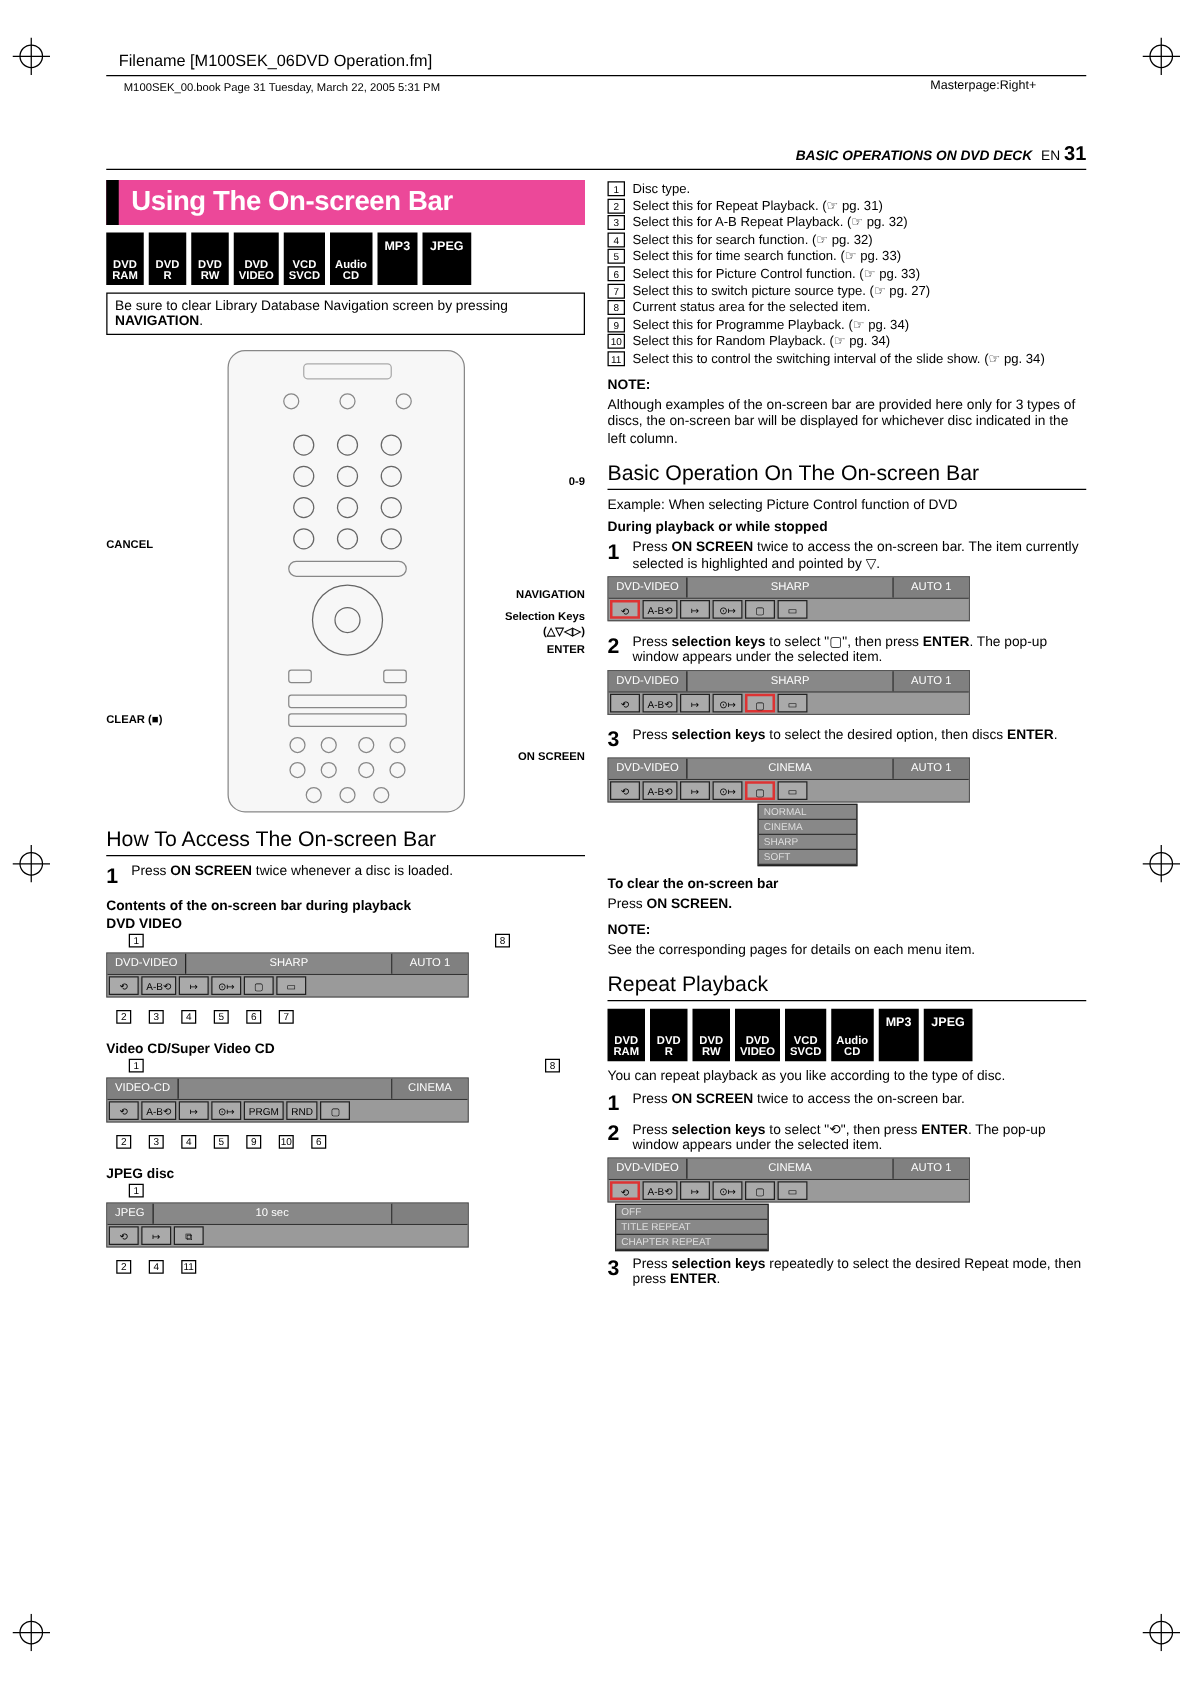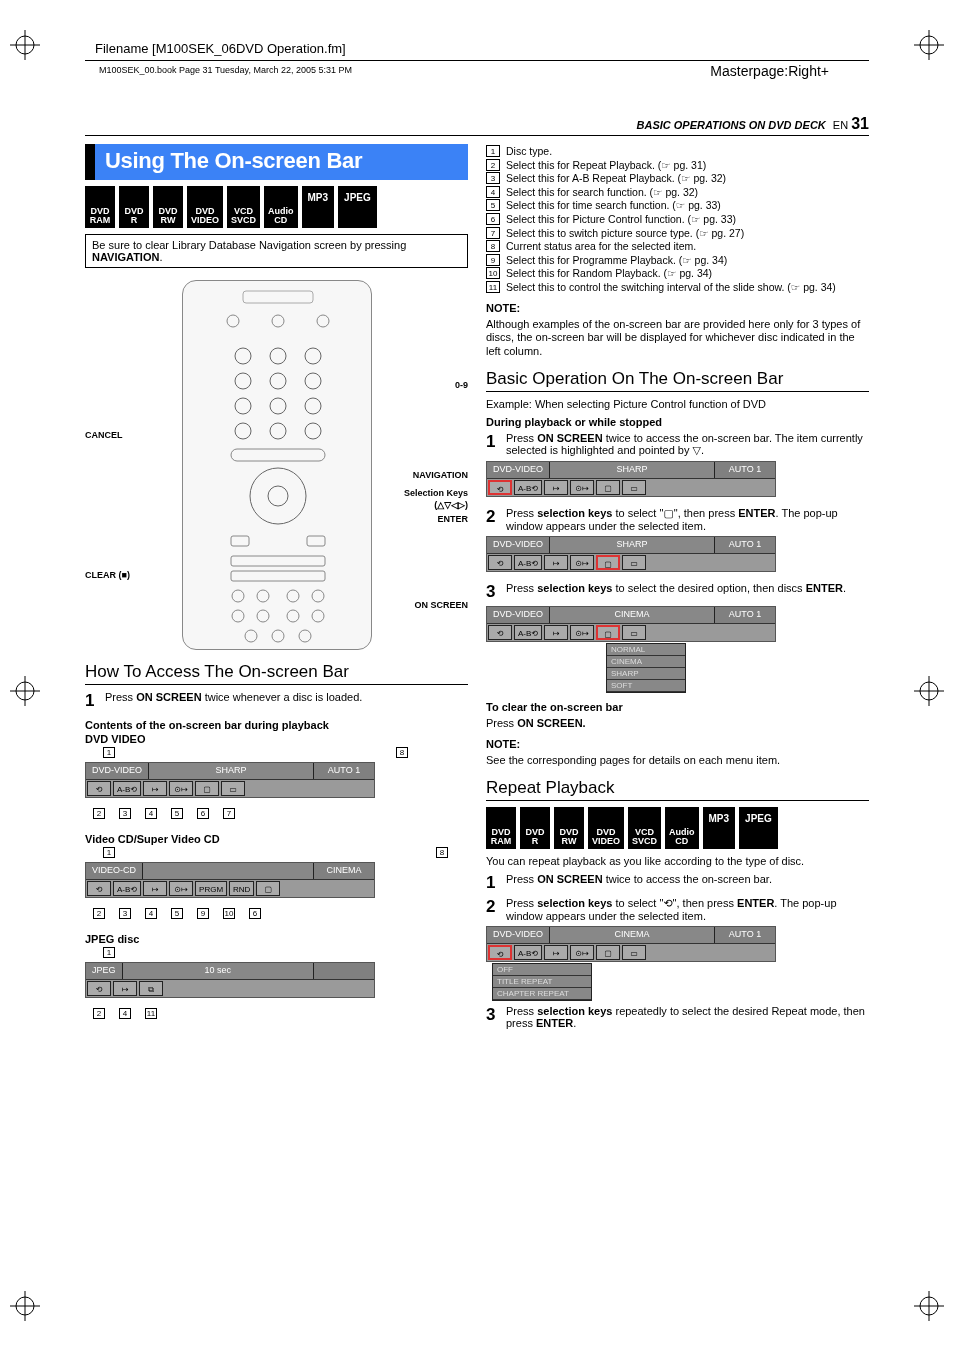--- a/index.html
+++ b/index.html
@@ -29,37 +29,37 @@
     padding: 6px 4px 2px 10px;
   }
   .header-rule { border-top: 1px solid #000; margin: 2px 0 4px 0; }
   .header-sub {
     font-size: 9px;
     padding-left: 14px;
   }
   .header-master {
     position: absolute;
     right: 40px; top: 28px;
-    font-size: 14px;
+    font-size: 10px;
   }
   .running-head {
     text-align: right;
     font-size: 11px;
     font-weight: bold;
     font-style: italic;
     margin-top: 40px;
     border-bottom: 1px solid #000;
     padding-bottom: 2px;
   }
   .running-head .en { font-style: normal; font-weight: normal; font-size: 11px; margin-left: 4px; }
   .running-head .pg { font-style: normal; font-weight: bold; font-size: 16px; }
   .cols { display: flex; gap: 18px; margin-top: 8px; }
   .col { flex: 1; min-width: 0; }
   .section-title-bar {
-    background: #3b82f6; color: #fff;
+    background: #ec4899; color: #fff;
     font-weight: bold; font-size: 22px;
     padding: 4px 10px 6px 10px;
     border-left: 10px solid #000;
     font-family: Arial, sans-serif;
     letter-spacing: -0.3px;
   }
   .badges { display: flex; gap: 4px; margin: 6px 0 6px 0; flex-wrap: wrap; }
   .badge {
     background: #000; color: #fff;
     font-weight: bold; font-size: 10px;
@@ -528,21 +528,21 @@
         <div class="osd-row">
             <div class="osd-cell sel">⟲</div>
             <div class="osd-cell">A-B⟲</div>
             <div class="osd-cell">↦</div>
             <div class="osd-cell">⊙↦</div>
             <div class="osd-cell">▢</div>
             <div class="osd-cell">▭</div>
             <div style="flex:1"></div>
           </div>
       </div>
-      <div class="osd-drop" style="margin-left:6px;width:100px">
+      <div class="osd-drop" style="margin-left:6px;width:123px">
         <div>OFF</div>
         <div>TITLE REPEAT</div>
         <div>CHAPTER REPEAT</div>
       </div>
       <div class="step">
           <div class="n">3</div>
           <div class="t"><span>Press </span><span class="bold">selection keys</span><span> repeatedly to select the desired Repeat mode, then press </span><span class="bold">ENTER</span><span>.</span></div>
         </div>
     </div>
   </div>

